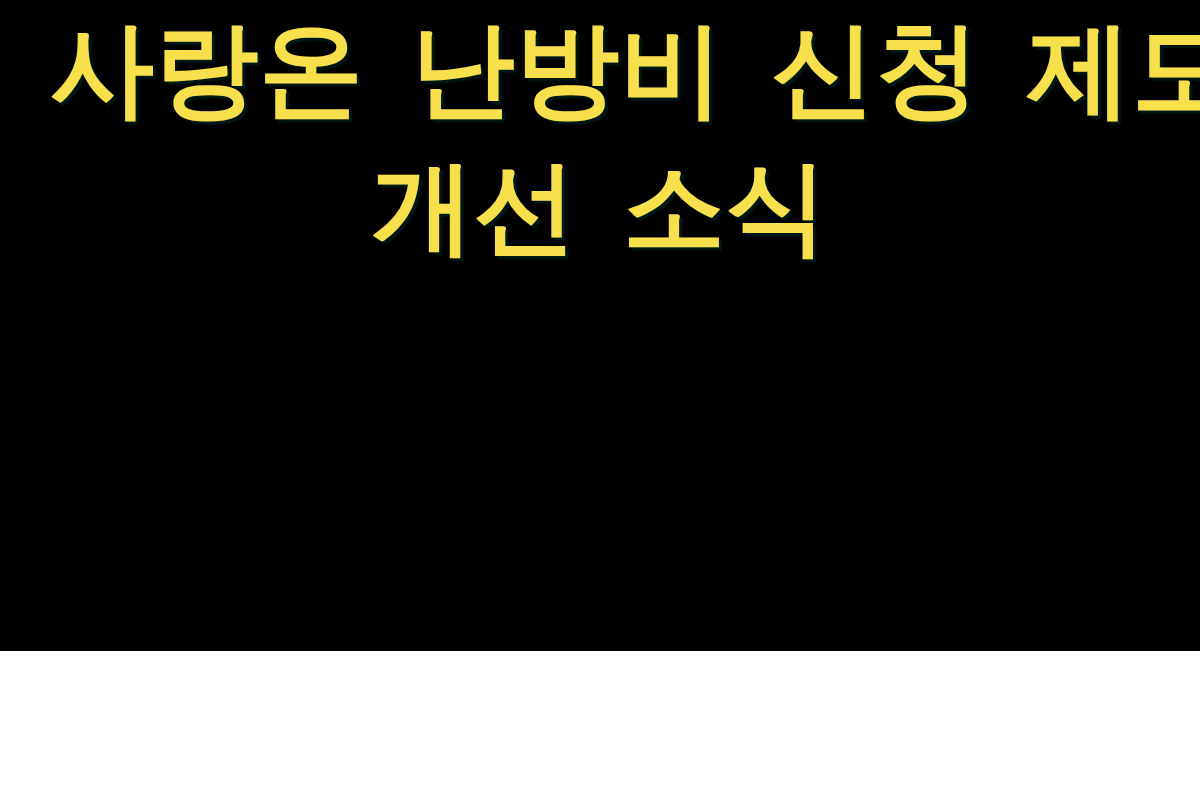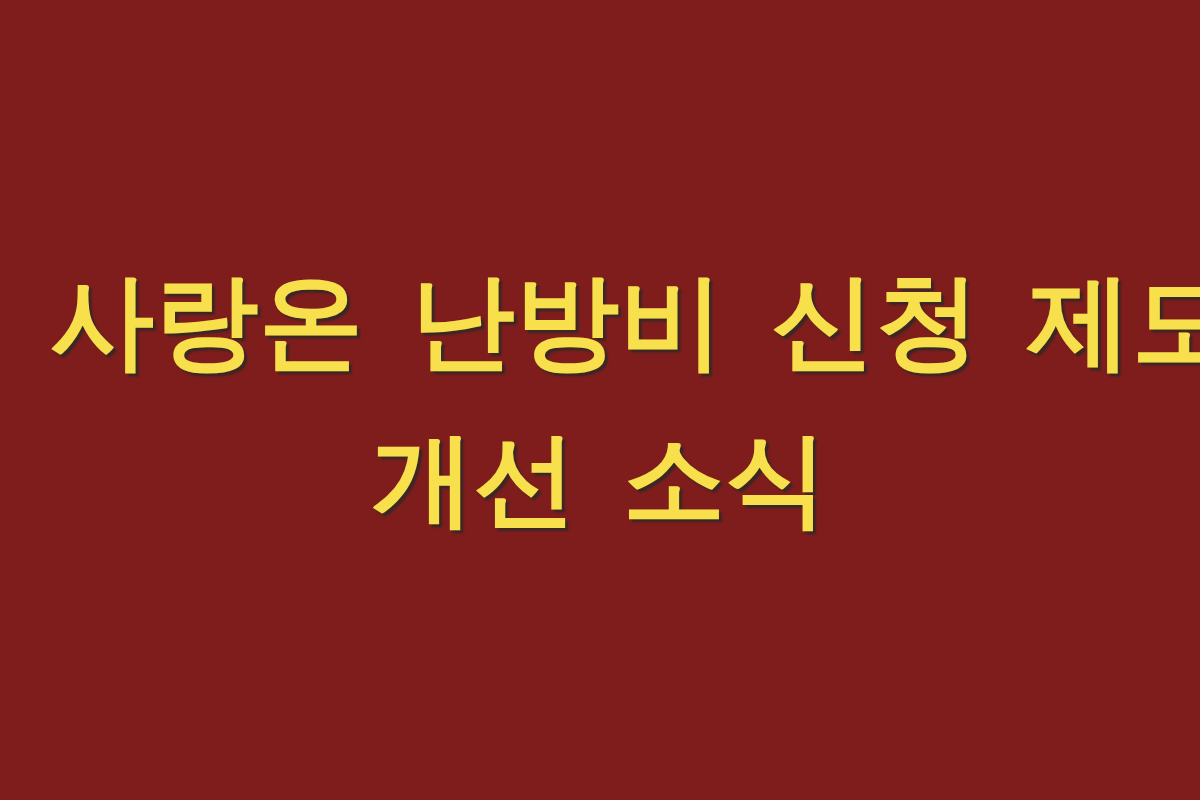--- a/index.html
+++ b/index.html
@@ -11,26 +11,26 @@
     overflow: hidden;
   }
 
   body {
     font-family: "Liberation Sans", "DejaVu Sans", sans-serif;
   }
 
   .banner {
     position: relative;
     width: 1200px;
-    height: 800px;
+    height: 651px;
     box-sizing: border-box;
     display: flex;
-    align-items: center;
+    align-items: flex-start;
     justify-content: center;
-    background-color: #7f1d1d;
+    background-color: #000000;
   }
 
   .title-block {
     width: 1100px;
     text-align: center;
     user-select: none;
   }
 
   .title-line {
     display: block;
@@ -40,21 +40,20 @@
     font-weight: 700;
     line-height: 1.34;
     letter-spacing: 0.005em;
     word-spacing: 0.10em;
     text-shadow: 3px 3px 2px rgba(4, 48, 42, 0.55);
     white-space: nowrap;
   }
 
   .title-line--second {
     font-size: 102px;
-    margin-top: 19px;
   }
 </style>
 </head>
 <body>
 
 <div class="banner">
 
   <div class="title-block">
     <span class="title-line title-line--first">사랑온 난방비 신청 제도</span>
     <span class="title-line title-line--second">개선 소식</span>

